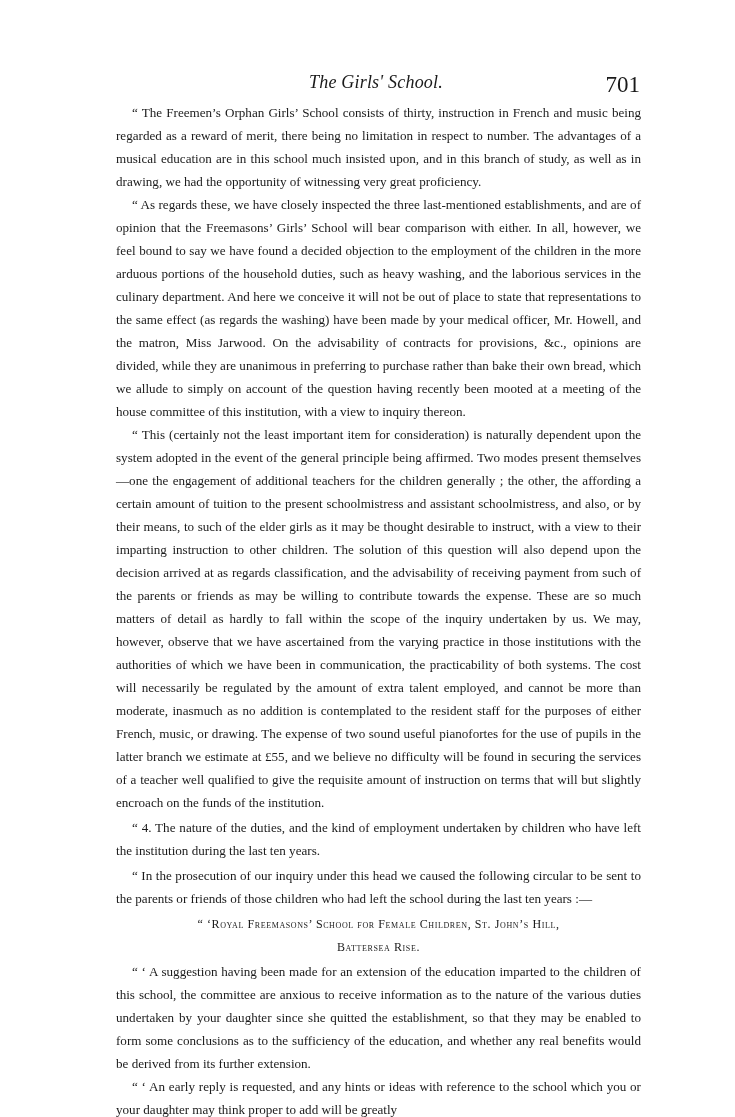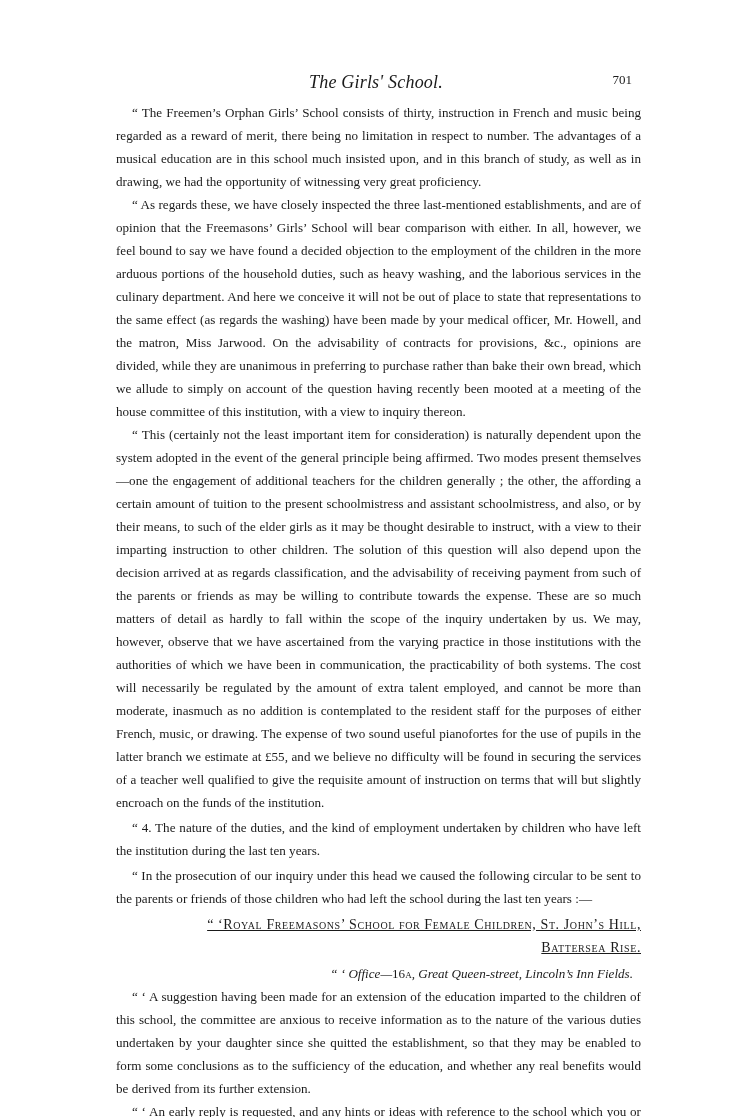--- a/index.html
+++ b/index.html
@@ -1,28 +1,28 @@
 <!DOCTYPE html>
 <html><head>
 <meta charset="utf-8">
 <style>
   html, body { margin: 0; padding: 0; background: #ffffff; }
   body { width: 735px; height: 1117px; position: relative; overflow: hidden;
          font-family: "Liberation Serif", "DejaVu Serif", serif; color: #1a1a1a; }
   .header { position: absolute; top: 72px; left: 116px; width: 524px; height: 26px; }
   .running-title { position: absolute; left: 0; right: 4px; text-align: center;
                    font-style: italic; font-size: 18px; top: 0; letter-spacing: 0.2px; }
-  .page-number { position: absolute; right: 8px; top: 0; font-size: 13px; }
+  .page-number { position: absolute; right: 0; top: 0; font-size: 23px; }
   .body-text { position: absolute; top: 101px; left: 116px; width: 525px;
                font-size: 13.1px; line-height: 23px; text-align: justify; }
   .body-text p { margin: 0; text-indent: 16px; }
   .body-text p.heading { margin-top: 2px; margin-bottom: 2px; }
   .body-text p.para { }
-  .sc-block { text-align: right; font-variant: small-caps; font-size: 14px;
-              letter-spacing: 0.6px; text-indent: 0 !important; margin: 3px 0 1px 0 !important; text-decoration: underline; }
+  .sc-block { text-align: center; font-variant: small-caps; font-size: 12px;
+              letter-spacing: 0.6px; text-indent: 0 !important; margin: 3px 0 1px 0 !important; }
   .sc-block span { display: block; }
   .office-line { text-align: right; font-style: italic; text-indent: 0 !important;
                  margin: 3px 8px 0 0 !important; }
   .office-line .num { font-style: normal; font-variant: small-caps; }
   .sign-row { position: relative; height: 14.55px; text-indent: 0 !important; }
   .sign-row .left { position: absolute; left: 0; margin-top: 24px; }
   .sign-row .right { position: absolute; left: 330px; }
   .sign-row2 .left { left: 16px; }
   .sign-row2 .right { left: 345px; }
   .sc { font-variant: small-caps; }
@@ -40,21 +40,20 @@
   <p class="para">“ The Freemen’s Orphan Girls’ School consists of thirty, instruction in French and music being regarded as a reward of merit, there being no limitation in respect to number.  The advantages of a musical education are in this school much insisted upon, and in this branch of study, as well as in drawing, we had the opportunity of witnessing very great proficiency.</p>
   <p class="para">“ As regards these, we have closely inspected the three last-mentioned establishments, and are of opinion that the Freemasons’ Girls’ School will bear comparison with either.  In all, however, we feel bound to say we have found a decided objection to the employment of the children in the more arduous portions of the household duties, such as heavy washing, and the laborious services in the culinary department.  And here we conceive it will not be out of place to state that representations to the same effect (as regards the washing) have been made by your medical officer, Mr. Howell, and the matron, Miss Jarwood.  On the advisability of contracts for provisions, &amp;c., opinions are divided, while they are unanimous in preferring to purchase rather than bake their own bread, which we allude to simply on account of the question having recently been mooted at a meeting of the house committee of this institution, with a view to inquiry thereon.</p>
   <p class="para">“ This (certainly not the least important item for consideration) is naturally dependent upon the system adopted in the event of the general principle being affirmed.  Two modes present themselves—one the engagement of additional teachers for the children generally ; the other, the affording a certain amount of tuition to the present schoolmistress and assistant schoolmistress, and also, or by their means, to such of the elder girls as it may be thought desirable to instruct, with a view to their imparting instruction to other children.  The solution of this question will also depend upon the decision arrived at as regards classification, and the advisability of receiving payment from such of the parents or friends as may be willing to contribute towards the expense.  These are so much matters of detail as hardly to fall within the scope of the inquiry undertaken by us.  We may, however, observe that we have ascertained from the varying practice in those institutions with the authorities of which we have been in communication, the practicability of both systems.  The cost will necessarily be regulated by the amount of extra talent employed, and cannot be more than moderate, inasmuch as no addition is contemplated to the resident staff for the purposes of either French, music, or drawing.  The expense of two sound useful pianofortes for the use of pupils in the latter branch we estimate at £55, and we believe no difficulty will be found in securing the services of a teacher well qualified to give the requisite amount of instruction on terms that will but slightly encroach on the funds of the institution.</p>
   <p class="heading">“ 4. The nature of the duties, and the kind of employment undertaken by children who have left the institution during the last ten years.</p>
   <p class="para">“ In the prosecution of our inquiry under this head we caused the following circular to be sent to the parents or friends of those children who had left the school during the last ten years :—</p>
 
   <p class="sc-block">
     <span>“ ‘Royal Freemasons’ School for Female Children, St. John’s Hill,</span>
     <span>Battersea Rise.</span>
   </p>
-  <p class="office-line"><span>“ ‘ </span><i>Office</i><span>—</span><span class="num">16a</span><i>, Great Queen-street, Lincoln’s Inn Fields.</i></p>
   <p class="para">“ ‘ A suggestion having been made for an extension of the education imparted to the children of this school, the committee are anxious to receive information as to the nature of the various duties undertaken by your daughter since she quitted the establishment, so that they may be enabled to form some conclusions as to the sufficiency of the education, and whether any real benefits would be derived from its further extension.</p>
   <p class="para">“ ‘ An early reply is requested, and any hints or ideas with reference to the school which you or your daughter may think proper to add will be greatly</p>
   <div class="sign-row">
     <span class="left">esteemed.</span>
     <span class="right">‘ By order,</span>
   </div>
   <div class="sign-row sign-row2">
     <span class="left"><span>“ ‘ </span><i>February,</i><span> 1858.</span></span>
     <span class="right"><span>‘</span><span class="sc">Francis Miss</span><span>, February.’</span></span>
   </div>

